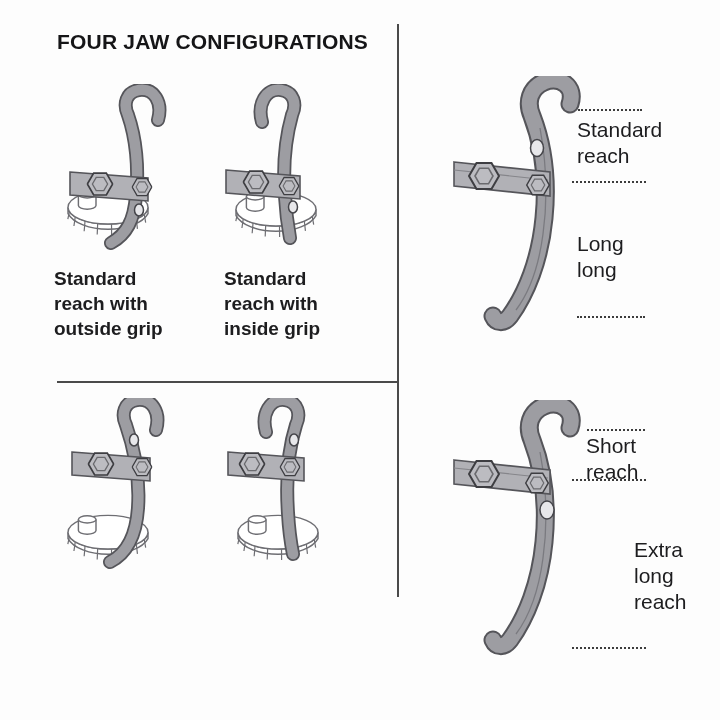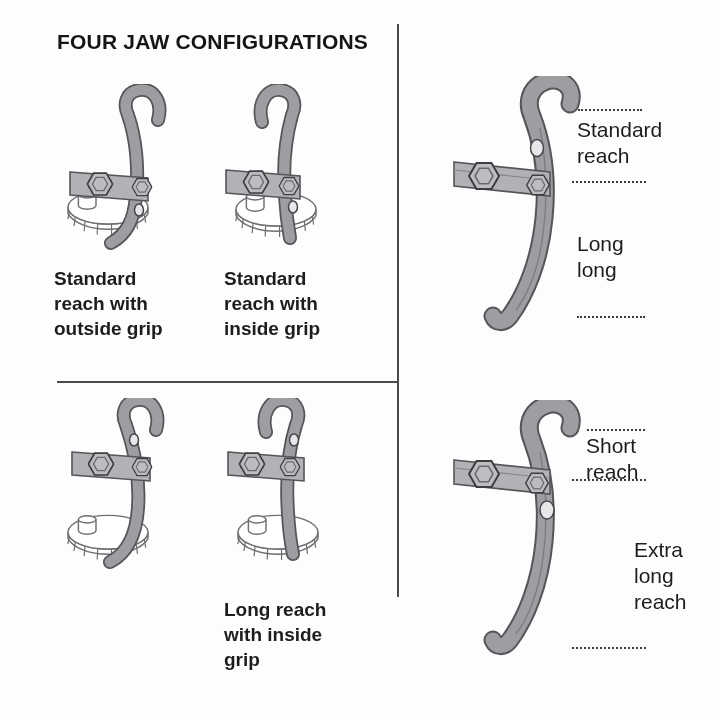--- a/index.html
+++ b/index.html
@@ -112,21 +112,20 @@
     <use href="#gear" x="12" y="115" width="96" height="72"></use>
     <g>
       <path class="jaw-outline" d="M44,34 C39,16 48,0 63,2 C76,4 79,16 74,27 C66,52 64,85 66,115 C67,133 69,146 71,156"></path>
       <path class="jaw-fill" d="M44,34 C39,16 48,0 63,2 C76,4 79,16 74,27 C66,52 64,85 66,115 C67,133 69,146 71,156"></path>
     </g>
     <ellipse class="hole" cx="72" cy="42" rx="4.5" ry="6"></ellipse>
     <path class="bracket" d="M6,54 L82,60 L82,83 L6,77 Z"></path>
     <use href="#hexbolt" x="16.5" y="52.5" width="27" height="27"></use>
     <use href="#hexbolt" x="57.5" y="58.5" width="21" height="21"></use>
   </svg>
-  <div class="abs caption" style="left:224px; top:597px; width:118px;">Long reach with inside grip</div>
 
   <svg class="abs" style="left:448px; top:76px;" width="160" height="270" viewBox="0 0 160 270">
     <g>
       <path class="jaw-outline-big" d="M122,28 C128,10 112,0 96,6 C82,12 78,26 84,40 C94,66 100,102 96,142 C92,184 78,218 62,240 C56,248 48,247 45,240"></path>
       <path class="jaw-fill-big" d="M122,28 C128,10 112,0 96,6 C82,12 78,26 84,40 C94,66 100,102 96,142 C92,184 78,218 62,240 C56,248 48,247 45,240"></path>
       <path class="ridge" d="M92,52 C99,90 100,122 95,158 C90,196 80,218 68,234"></path>
     </g>
     <ellipse class="hole" cx="89" cy="72" rx="6.5" ry="8.5"></ellipse>
     <path class="bracket" d="M6,86 L102,96 L102,120 L6,110 Z"></path>
     <line class="bracket-line" x1="6" y1="94" x2="100" y2="104"></line>

